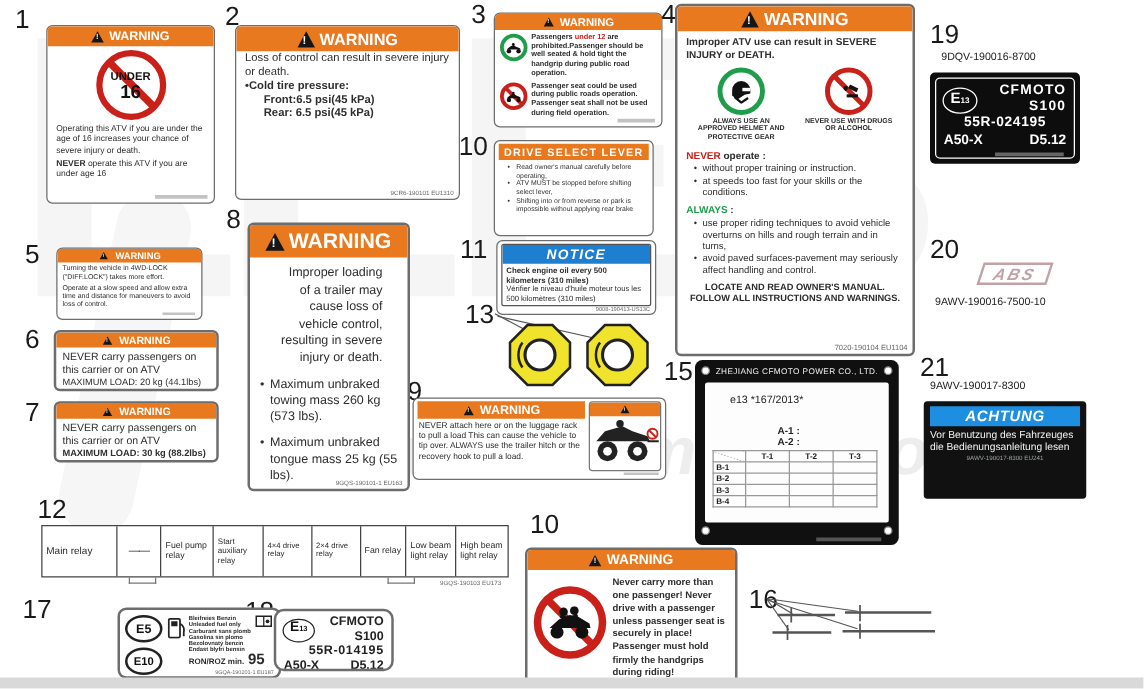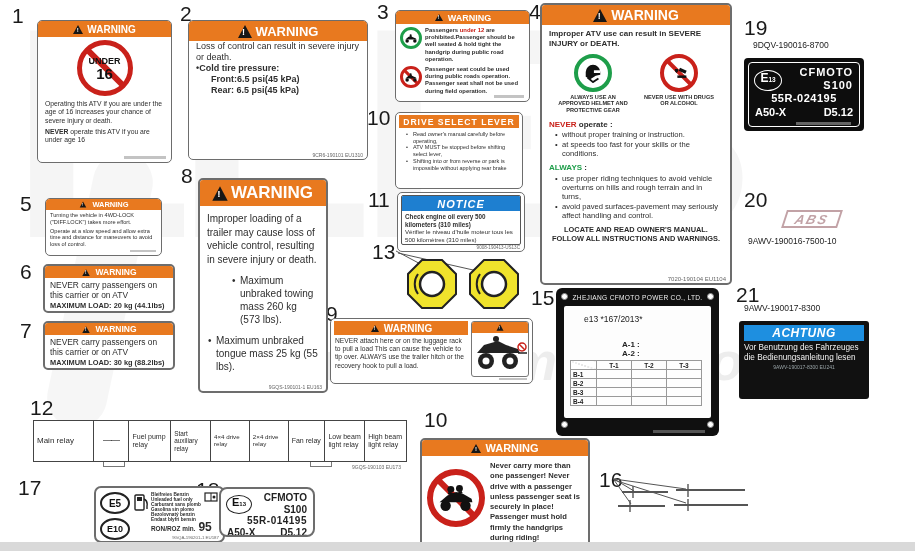--- a/index.html
+++ b/index.html
@@ -199,44 +199,44 @@
     <div class="bt" style="font-size:5.6px;padding:2px 4px 0;">Operate at a slow speed and allow extra time and distance for maneuvers to avoid loss of control.</div>
     <div class="codebar" style="width:26px;height:2px;"></div>
   </div>
 
   <div class="sticker" style="left:43px;top:264px;width:132px;height:49px;border-width:2px;">
     <div class="whdr" style="height:12px;font-size:8.5px;">
       <span class="tri" style="transform:scale(.75);"></span>
       <span>WARNING</span>
     </div>
     <div class="bt" style="font-size:8.4px;padding:2px 5px 0;">NEVER carry passengers on this carrier or on ATV</div>
-    <div class="bt" style="font-size:7.4px;font-weight:bold;padding:0 5px;">
+    <div class="bt" style="font-size:7.4px;font-weight:normal;padding:0 5px;">
       <span>MAXIMUM LOAD:</span><span> 20 kg (44.1lbs)</span>
     </div>
   </div>
 
   <div class="sticker" style="left:43px;top:321px;width:132px;height:49px;border-width:2px;">
     <div class="whdr" style="height:12px;font-size:8.5px;">
       <span class="tri" style="transform:scale(.75);"></span>
       <span>WARNING</span>
     </div>
     <div class="bt" style="font-size:8.4px;padding:2px 5px 0;">NEVER carry passengers on this carrier or on ATV</div>
     <div class="bt" style="font-size:7.4px;font-weight:bold;padding:0 5px;">
       <span>MAXIMUM LOAD:</span><span> 30 kg (88.2lbs)</span>
     </div>
   </div>
 
   <div class="sticker" style="left:198px;top:178px;width:130px;height:215px;border-width:2px;">
     <div class="whdr" style="height:26px;font-size:17px;">
       <span class="tri big" style="transform:scale(1.1);"></span>
       <span>WARNING</span>
     </div>
-    <div class="bt" style="font-size:10px;padding:6px 7px 0;line-height:1.35;">Improper loading of a trailer may cause loss of vehicle control, resulting in severe injury or death.</div>
+    <div class="bt" style="font-size:10px;padding:6px 20px 0;line-height:1.35;text-align:right;">Improper loading of a trailer may cause loss of vehicle control, resulting in severe injury or death.</div>
     <div class="bullets bt" style="font-size:10px;padding:8px 7px 0 8px;line-height:1.3;">
-      <div style="padding-left:8px;margin-left:24px;">Maximum unbraked towing mass 260 kg (573 lbs).</div>
+      <div style="padding-left:8px;">Maximum unbraked towing mass 260 kg (573 lbs).</div>
     </div>
     <div class="bullets bt" style="font-size:10px;padding:8px 7px 0 8px;line-height:1.3;">
       <div style="padding-left:8px;">Maximum unbraked tongue mass 25 kg (55 lbs).</div>
     </div>
     <div class="code">9GQS-190101-1  EU163</div>
   </div>
 
   <div class="sticker" style="left:330px;top:318px;width:203px;height:66px;">
     <div style="position:absolute;left:0;top:0;width:140px;height:100%;">
       <div class="whdr" style="height:14px;font-size:10px;margin:2px 3px 0;">

